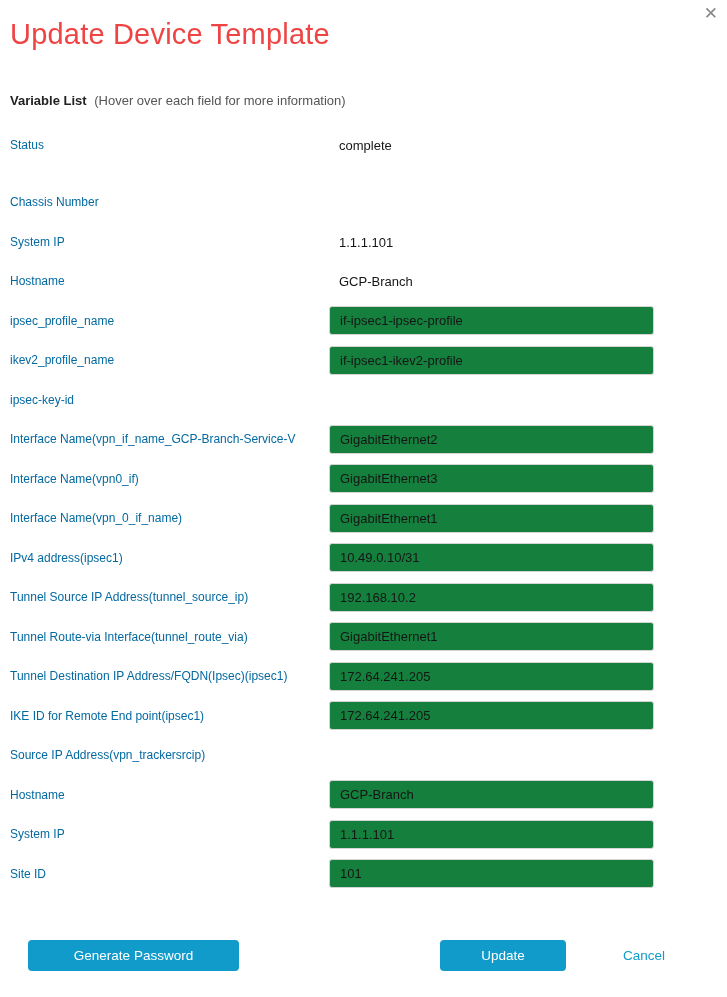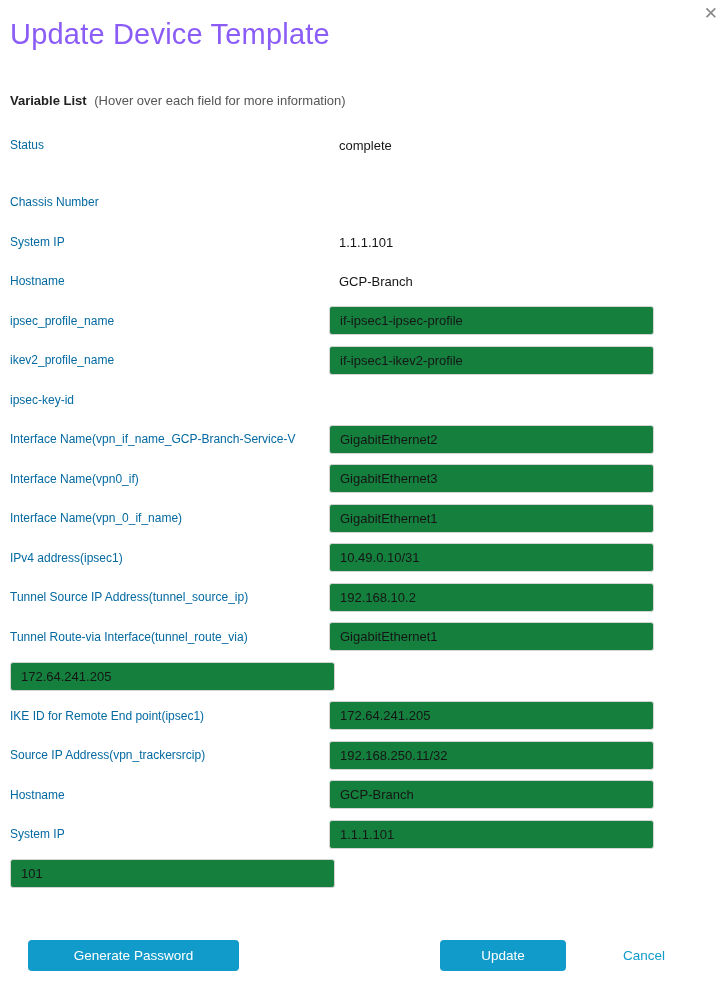--- a/index.html
+++ b/index.html
@@ -25,21 +25,21 @@
     background: none;
     border: none;
     padding: 2px;
   }
   .dialog-title {
     margin: 18px 0 0 10px;
     font-size: 29px;
     line-height: 33px;
     font-weight: 300;
     letter-spacing: 0.2px;
-    color: #8b5cf6;
+    color: #ef4444;
   }
   .section-header {
     margin: 42px 0 0 10px;
     font-size: 13px;
     line-height: 15px;
     color: #333;
   }
   .section-title { font-weight: bold; color: #222; }
   .section-hint { color: #555; margin-left: 4px; font-weight: normal; }
   .rows { margin: 17px 0 0 10px; }
@@ -167,39 +167,40 @@
     </div>
     <div class="row">
       <div class="row-label">Tunnel Source IP Address(tunnel_source_ip)</div>
       <div class="row-value"><input class="field-input" type="text" value="192.168.10.2" style=""></div>
     </div>
     <div class="row">
       <div class="row-label">Tunnel Route-via Interface(tunnel_route_via)</div>
       <div class="row-value"><input class="field-input" type="text" value="GigabitEthernet1" style=""></div>
     </div>
     <div class="row">
+      <div class="row-label">Tunnel Destination IP Address/FQDN(Ipsec)(ipsec1)</div>
       <div class="row-value"><input class="field-input" type="text" value="172.64.241.205" style=""></div>
     </div>
     <div class="row">
       <div class="row-label">IKE ID for Remote End point(ipsec1)</div>
       <div class="row-value"><input class="field-input" type="text" value="172.64.241.205" style=""></div>
     </div>
     <div class="row">
       <div class="row-label">Source IP Address(vpn_trackersrcip)</div>
-      <div class="row-value"><input class="field-input" type="text" value="192.168.250.11/32" style=""></div>
     </div>
     <div class="row">
       <div class="row-label">Hostname</div>
       <div class="row-value"><input class="field-input" type="text" value="GCP-Branch" style=""></div>
     </div>
     <div class="row">
       <div class="row-label">System IP</div>
       <div class="row-value"><input class="field-input" type="text" value="1.1.1.101" style=""></div>
     </div>
     <div class="row">
+      <div class="row-label">Site ID</div>
       <div class="row-value"><input class="field-input" type="text" value="101" style=""></div>
     </div>
   </div>
 
 <div class="footer">
   <button class="btn btn-generate">Generate Password</button>
   <button class="btn btn-update">Update</button>
   <button class="cancel-link">Cancel</button>
 </div>
 

